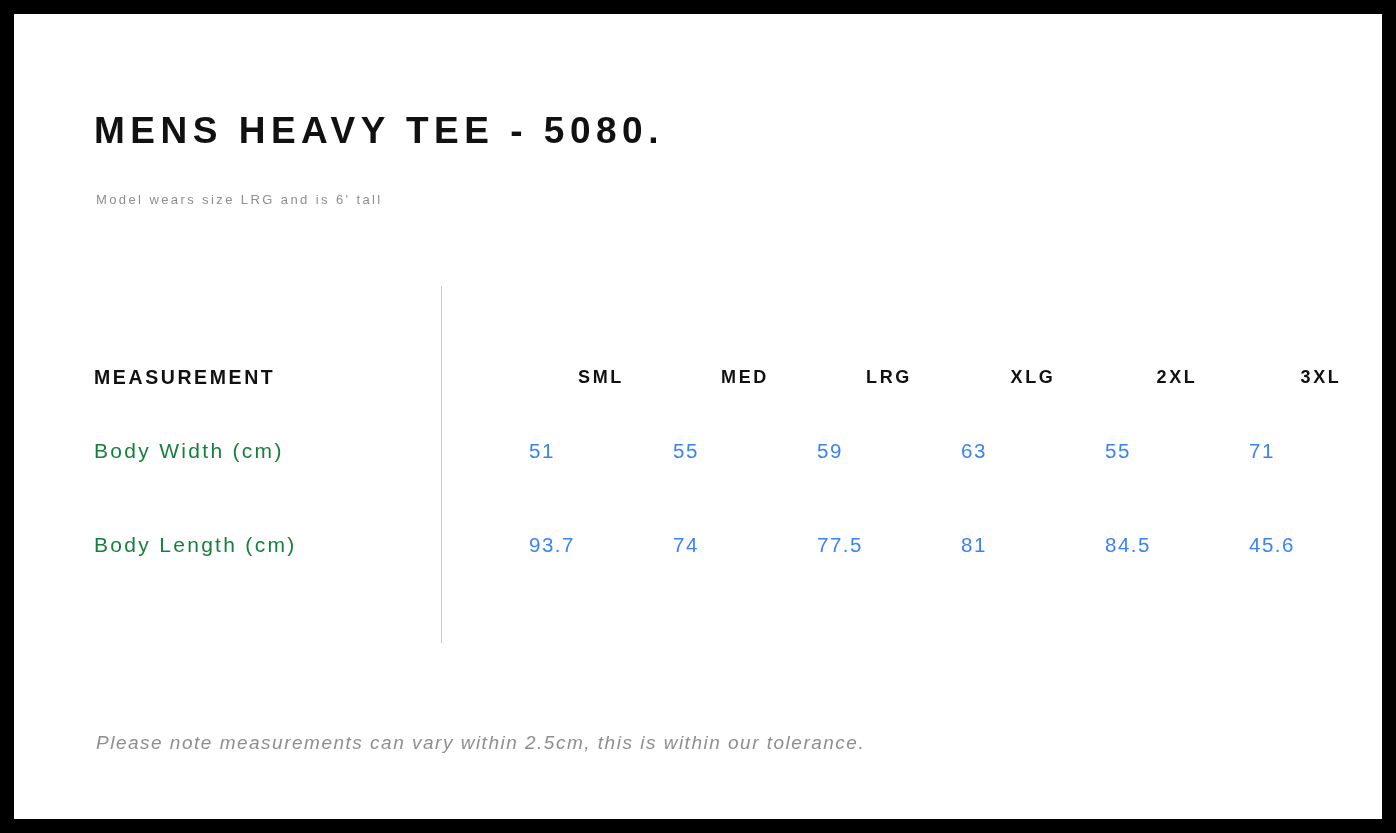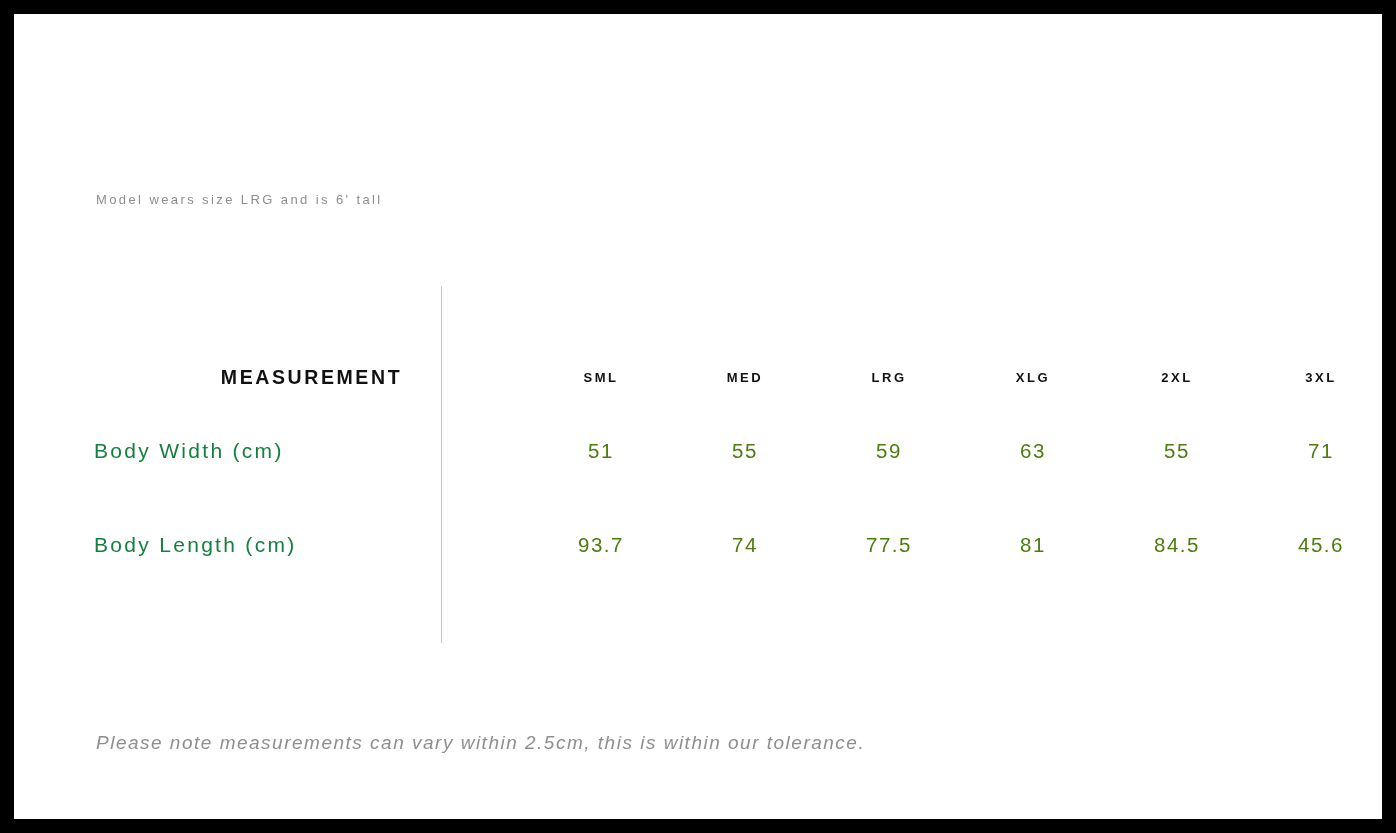--- a/index.html
+++ b/index.html
@@ -66,53 +66,52 @@
   }
   table.size-table th,
   table.size-table td {
     padding: 0;
     border: none;
   }
   col.c-label { width: 435px; }
   col.c-size  { width: 144px; }
 
   th.label-head {
-    text-align: center;
+    text-align: left;
     font-size: 19.5px;
     font-weight: bold;
     letter-spacing: 2.6px;
     color: #111111;
     height: 54px;
     vertical-align: middle;
     white-space: nowrap;
   }
   th.size-head {
     text-align: center;
-    font-size: 13px;
+    font-size: 18px;
     font-weight: bold;
     letter-spacing: 2.6px;
     color: #111111;
     height: 54px;
     vertical-align: middle;
     white-space: nowrap;
   }
   td.row-label {
     text-align: left;
     font-size: 21px;
     letter-spacing: 2.3px;
     color: #15803d;
     height: 94px;
     vertical-align: middle;
     white-space: nowrap;
   }
   td.cell {
-    text-align: center;
     font-size: 20.5px;
     letter-spacing: 1.5px;
-    color: #4d7c0f;
+    color: #3b82f6;
     height: 94px;
     vertical-align: middle;
     white-space: nowrap;
   }
   .note {
     position: absolute;
     left: 2px;
     top: 718px;
     font-size: 19px;
     font-style: italic;
@@ -120,20 +119,21 @@
     color: #8e8e8e;
     white-space: nowrap;
   }
 </style>
 </head>
 <body>
 
 <div class="page">
   <div class="content">
 
+    <div class="title">MENS HEAVY TEE - 5080.</div>
     <div class="subtitle">Model wears size LRG and is 6' tall</div>
 
     <div class="vrule"></div>
 
     <table class="size-table">
       <colgroup>
         <col class="c-label">
         <col class="c-size">
           <col class="c-size">
           <col class="c-size">

